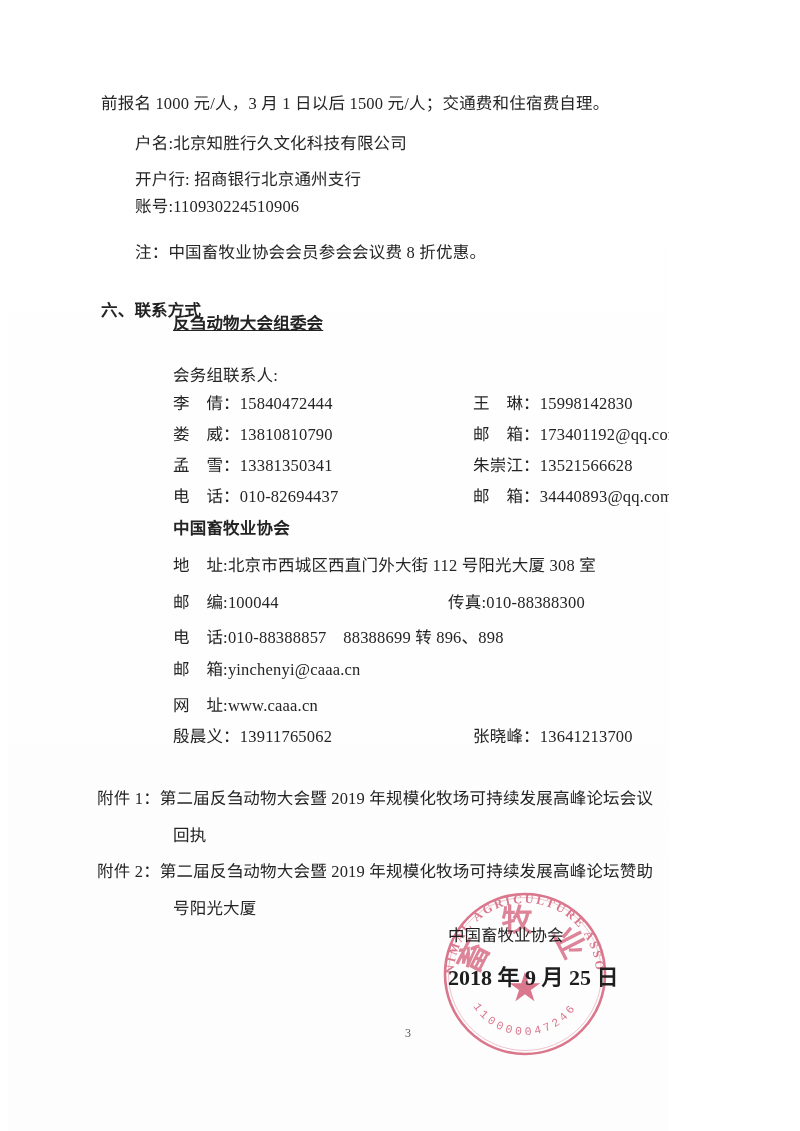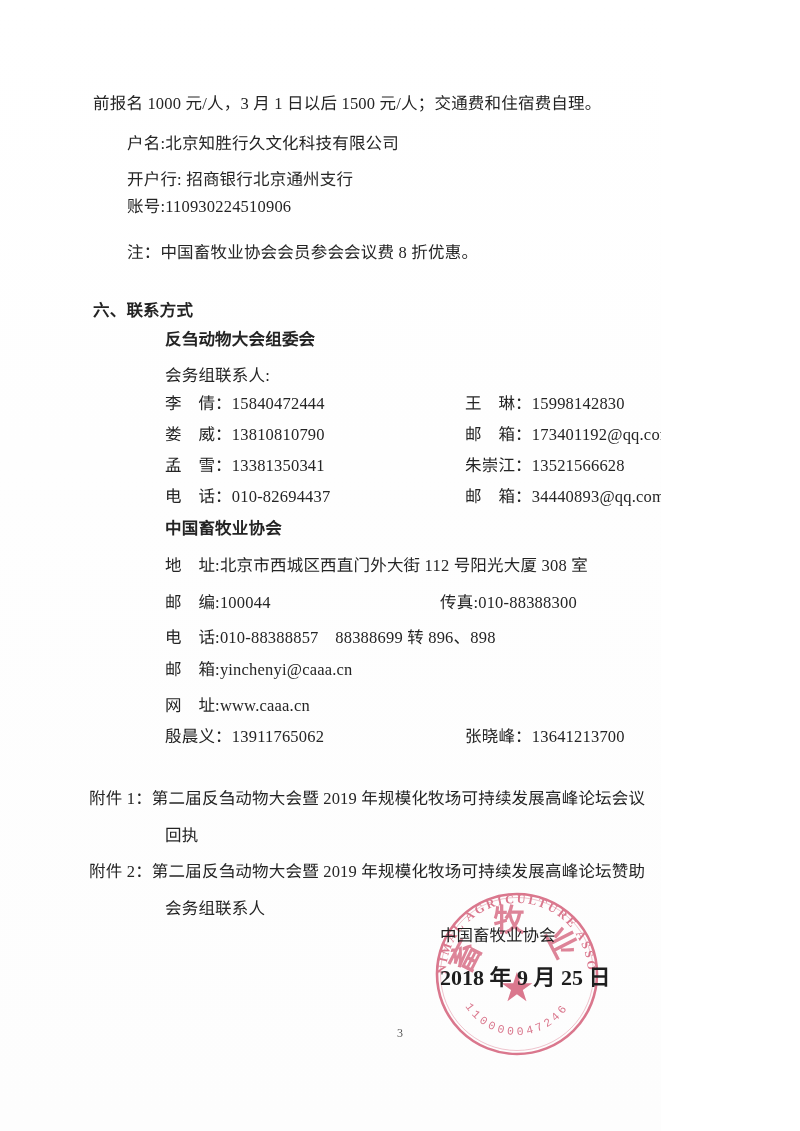--- a/index.html
+++ b/index.html
@@ -11,20 +11,21 @@
   body {
     font-family: "Liberation Serif", "DejaVu Serif", serif;
     color: #1a1a1a;
   }
   .page {
     position: relative;
     width: 661px;
     height: 1131px;
     background: #fca5a5;
     overflow: hidden;
+    margin-left: 8px;
     -webkit-font-smoothing: antialiased;
   }
   
   .paper-tint {
     position: absolute;
     inset: 0;
     background:
       linear-gradient(180deg, #ffffff 0%, #fefefe 40%, #fdfdfd 100%);
     pointer-events: none;
   }
@@ -111,21 +112,21 @@
     <div class="line cn" style="left:127px; top:136px;">户名:北京知胜行久文化科技有限公司</div>
 
     <div class="line cn" style="left:127px; top:172px;">开户行: 招商银行北京通州支行</div>
 
     <div class="line cn" style="left:127px; top:199px;">账号:110930224510906</div>
 
     <div class="line cn" style="left:127px; top:245px;">注：中国畜牧业协会会员参会会议费 8 折优惠。</div>
 
     <div class="line cn heading" style="left:93px; top:303px;">六、联系方式</div>
 
-    <div class="line cn subheading" style="left:165px; top:332px;">反刍动物大会组委会</div>
+    <div class="line cn subheading" style="left:165px; top:316px;text-decoration:underline;">反刍动物大会组委会</div>
 
     <div class="line cn" style="left:165px; top:368px;">会务组联系人:</div>
 
     <div class="line cn" style="left:165px; top:396px;">李　倩：15840472444</div>
     <div class="line cn" style="left:465px; top:396px;">王　琳：15998142830</div>
 
     <div class="line cn" style="left:165px; top:427px;">娄　威：13810810790</div>
     <div class="line cn" style="left:465px; top:427px;">邮　箱：173401192@qq.com</div>
 
     <div class="line cn" style="left:165px; top:458px;">孟　雪：13381350341</div>
@@ -147,21 +148,21 @@
 
     <div class="line cn" style="left:165px; top:698px;">网　址:www.caaa.cn</div>
 
     <div class="line cn" style="left:165px; top:729px;text-align:center;">殷晨义：13911765062</div>
     <div class="line cn" style="left:465px; top:729px;">张晓峰：13641213700</div>
 
     <div class="line cn" style="left:89px; top:791px;">附件 1：第二届反刍动物大会暨 2019 年规模化牧场可持续发展高峰论坛会议</div>
     <div class="line cn" style="left:165px; top:828px;">回执</div>
 
     <div class="line cn" style="left:89px; top:864px;">附件 2：第二届反刍动物大会暨 2019 年规模化牧场可持续发展高峰论坛赞助</div>
-    <div class="line cn" style="left:165px; top:901px;">会务组联系人</div>
+    <div class="line cn" style="left:165px; top:901px;">号阳光大厦</div>
 
   </div>
 
   <div class="seal">
     <svg viewBox="0 0 186 186" xmlns="http://www.w3.org/2000/svg" aria-hidden="true">
       <defs>
         <path id="arcEnTop" d="M 22,93 A 71,71 0 1 1 164,93"></path>
         <path id="arcNumBottom" d="M 32,93 A 61,61 0 0 0 154,93"></path>
         <path id="arcCnTop" d="M 50,93 A 43,43 0 1 1 136,93"></path>
       </defs>

